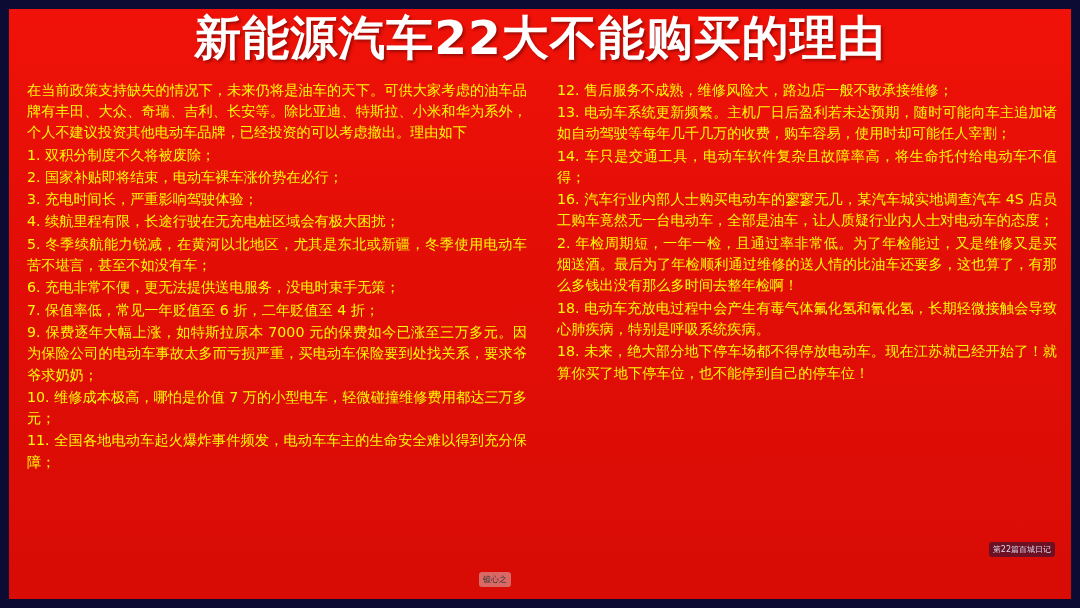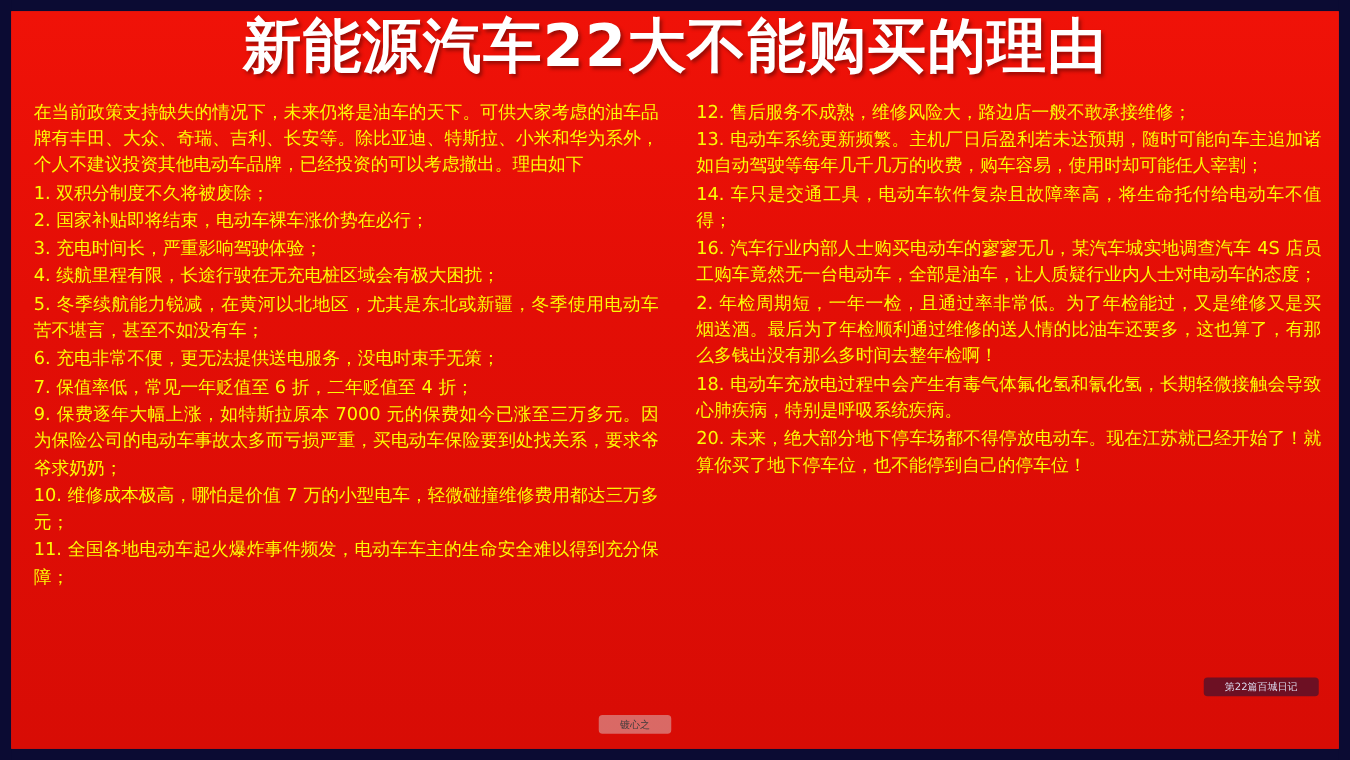--- a/index.html
+++ b/index.html
@@ -79,21 +79,21 @@
   }
   .col.left p { color: #fbfb04; }
   .col.right p { color: #fbfb04; }
 
   
   .badge {
     position: absolute;
     background: rgba(20,20,60,0.55);
     color: #dcdcf0;
     font-size: 8px;
-    padding: 2px 17px;
+    padding: 2px 4px;
     border-radius: 3px;
     font-family: "DejaVu Sans", sans-serif;
     white-space: nowrap;
   }
   .badge.br { right: 16px; bottom: 42px; }
   .badge.bc { left: 470px; bottom: 12px; background: rgba(220,220,220,0.45); color: #3a3a3a; margin-top: 25px; }
 </style>
 </head>
 <body>
 
@@ -120,20 +120,20 @@
         <p>10. 维修成本极高，哪怕是价值 7 万的小型电车，轻微碰撞维修费用都达三万多元；</p>
         <p>11. 全国各地电动车起火爆炸事件频发，电动车车主的生命安全难以得到充分保障；</p>
       </div>
       <div class="col right">
         <p>12. 售后服务不成熟，维修风险大，路边店一般不敢承接维修；</p>
         <p>13. 电动车系统更新频繁。主机厂日后盈利若未达预期，随时可能向车主追加诸如自动驾驶等每年几千几万的收费，购车容易，使用时却可能任人宰割；</p>
         <p>14. 车只是交通工具，电动车软件复杂且故障率高，将生命托付给电动车不值得；</p>
         <p>16. 汽车行业内部人士购买电动车的寥寥无几，某汽车城实地调查汽车 4S 店员工购车竟然无一台电动车，全部是油车，让人质疑行业内人士对电动车的态度；</p>
         <p>2. 年检周期短，一年一检，且通过率非常低。为了年检能过，又是维修又是买烟送酒。最后为了年检顺利通过维修的送人情的比油车还要多，这也算了，有那么多钱出没有那么多时间去整年检啊！</p>
         <p>18. 电动车充放电过程中会产生有毒气体氟化氢和氰化氢，长期轻微接触会导致心肺疾病，特别是呼吸系统疾病。</p>
-        <p>20. 未来，绝大部分地下停车场都不得停放电动车。现在江苏就已经开始了！就算你买了地下停车位，也不能停到自己的停车位！</p>
+        <p>18. 未来，绝大部分地下停车场都不得停放电动车。现在江苏就已经开始了！就算你买了地下停车位，也不能停到自己的停车位！</p>
       </div>
     </div>
 
     <div class="badge br">第22篇百城日记</div>
     <div class="badge bc">镀心之</div>
   </div>
 </div>
 
 </body></html>

